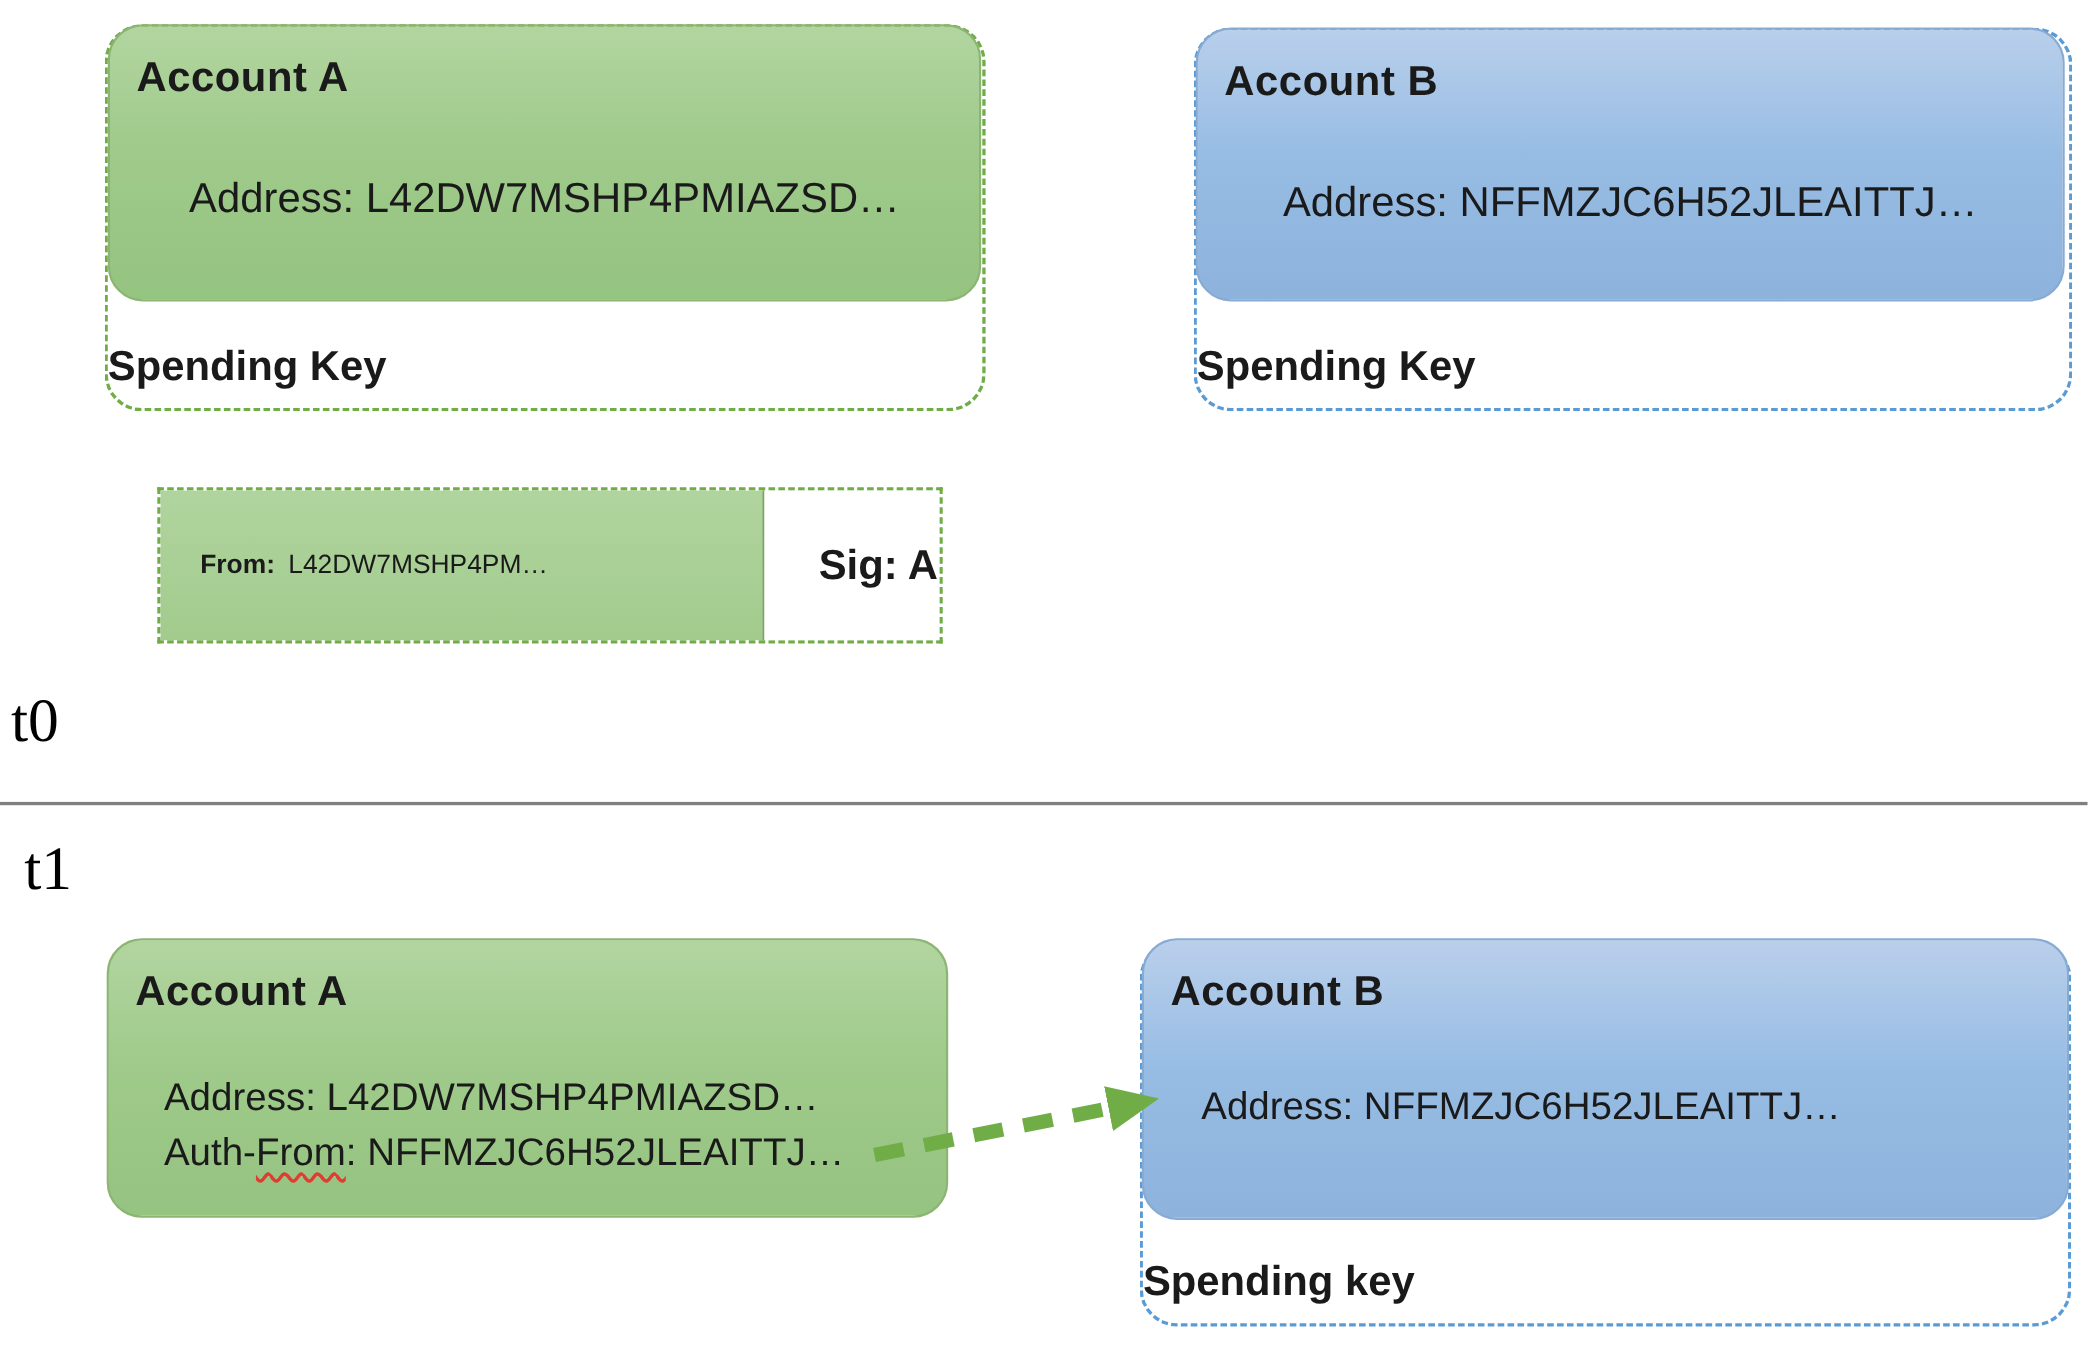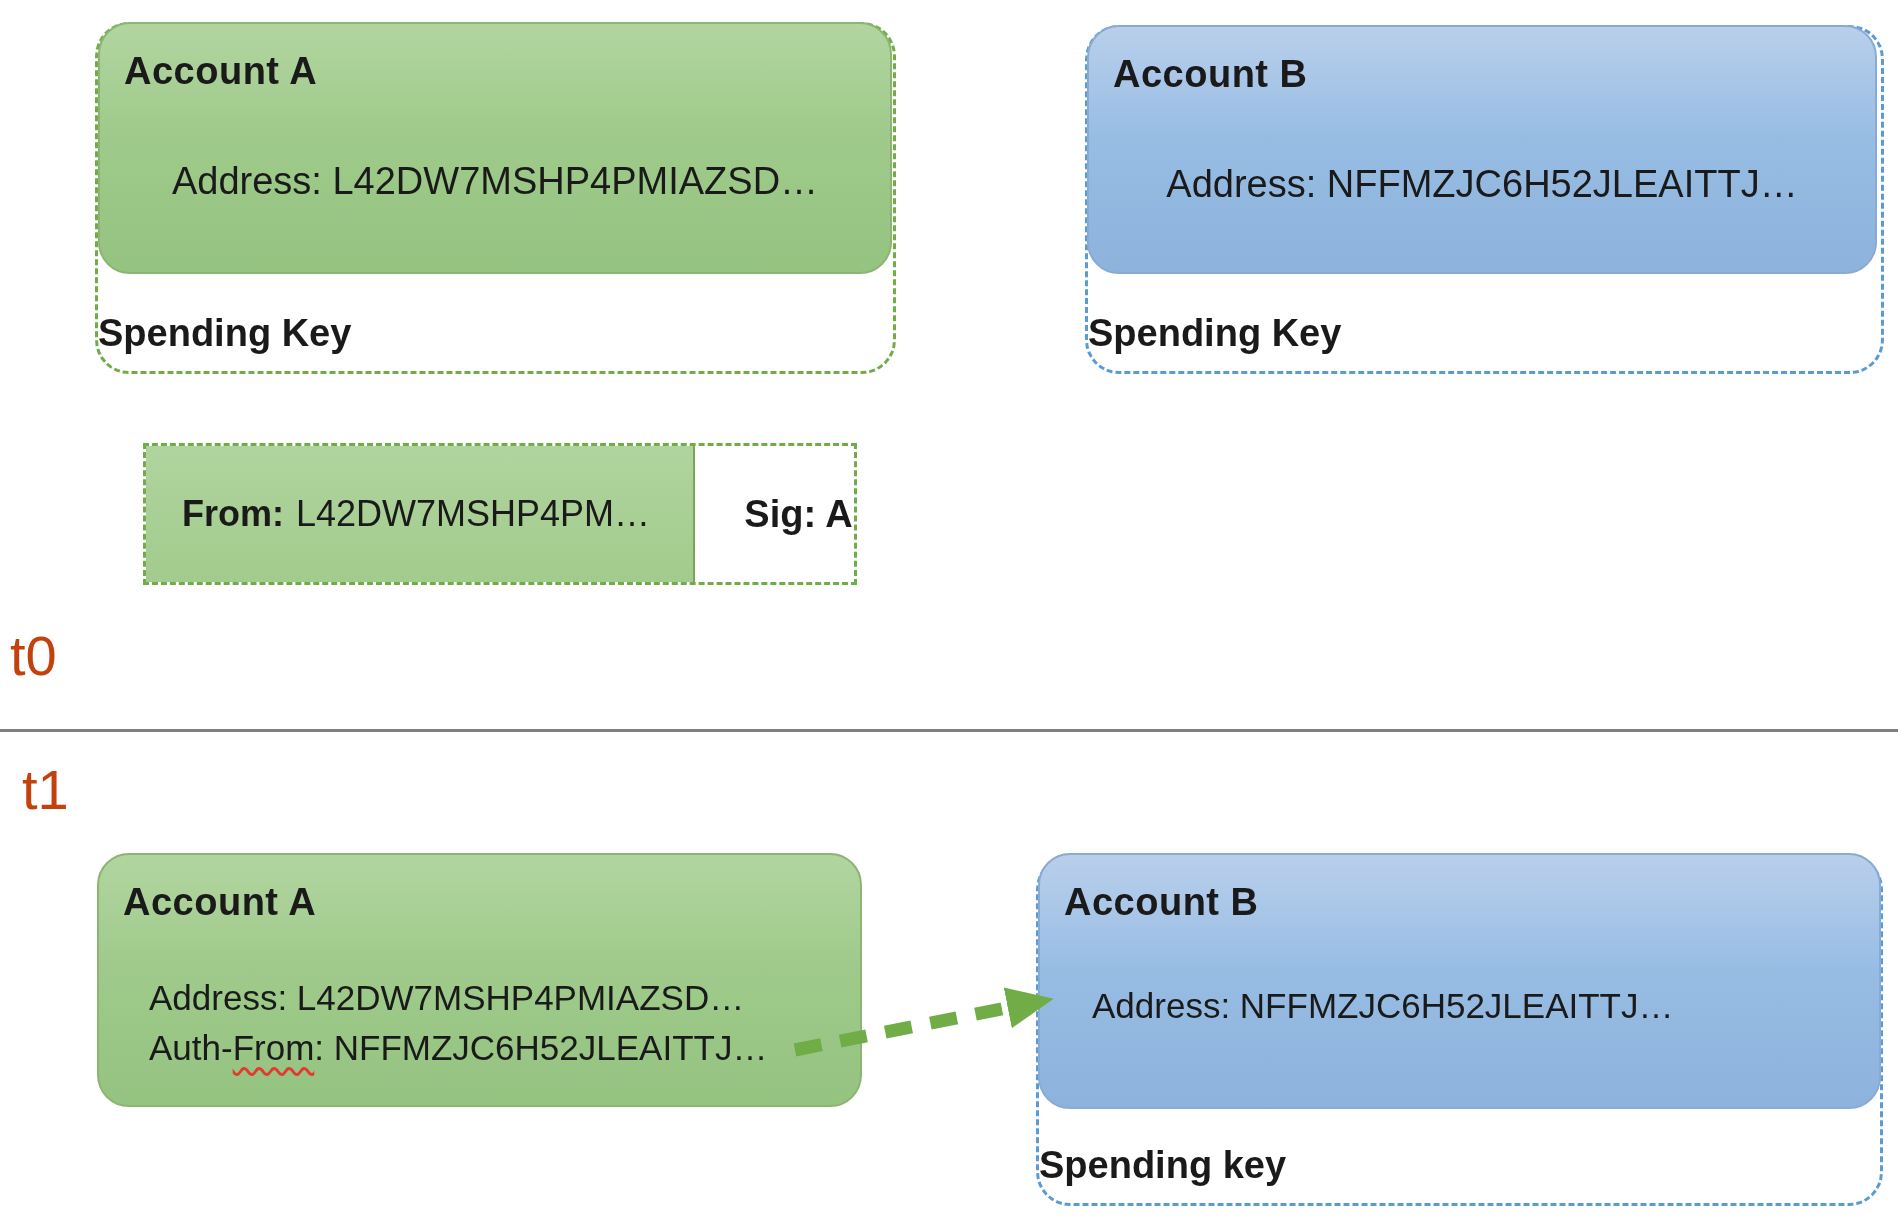--- a/index.html
+++ b/index.html
@@ -12,28 +12,28 @@
   .dashed-rect{position:absolute;border-radius:34px;}
   .dashed-green{border:3px dashed #70ad47;}
   .dashed-blue{border:3px dashed #5b9bd5;}
   .green-fill{background:linear-gradient(180deg,#b2d5a0 0%,#9fca8b 45%,#95c380 100%);border:2px solid #8cb573;}
   .blue-fill{background:linear-gradient(180deg,#b9cfeb 0%,#98bde4 45%,#8db2dc 100%);border:2px solid #88abd3;}
   .box-title{position:absolute;left:0;top:26px;width:100%;text-align:left;
     font-size:38px;font-weight:bold;letter-spacing:.5px;margin-left:24px;}
   .box-address-center{position:absolute;left:0;top:136px;width:100%;text-align:center;font-size:38px;}
   .key-label{position:absolute;left:0;bottom:16px;width:100%;text-align:left;
     font-size:38px;font-weight:bold;}
-  .time-label{position:absolute;font-size:56px;line-height:56px;color:#c2410c;}
+  .time-label{position:absolute;font-size:56px;line-height:56px;color:#000000;font-family:Liberation Serif, serif;}
   
   .txn-box{position:absolute;left:143px;top:443px;width:714px;height:142px;
     border:3px dashed #70ad47;display:flex;box-sizing:border-box;}
   .txn-left{width:549px;box-sizing:border-box;border-right:2px solid #79a65b;
     background:linear-gradient(180deg,#b0d49e,#a2cb8d);
     display:flex;flex-direction:column;justify-content:center;padding-left:36px;}
-  .txn-line{font-size:36px;line-height:48px;white-space:nowrap;}
+  .txn-line{font-size:24px;line-height:48px;white-space:nowrap;}
   .txn-lbl{font-weight:bold;margin-right:12px;}
   .txn-right{flex:1;display:flex;align-items:center;justify-content:center;
     font-size:38px;font-weight:bold;background:#ffffff;padding-left:48px;}
   
   .addr-lines{position:absolute;left:50px;top:118px;font-size:35px;line-height:50px;white-space:nowrap;}
   .squiggle{text-decoration-line:underline;text-decoration-style:wavy;
     text-decoration-color:#e03c31;text-decoration-thickness:2.5px;text-underline-offset:7px;}
   .divider{position:absolute;left:0;top:729px;width:1898px;height:0;border-top:3px solid #7f7f7f;}
   .arrow-svg{position:absolute;left:770px;top:955px;width:330px;height:130px;}
 </style>

